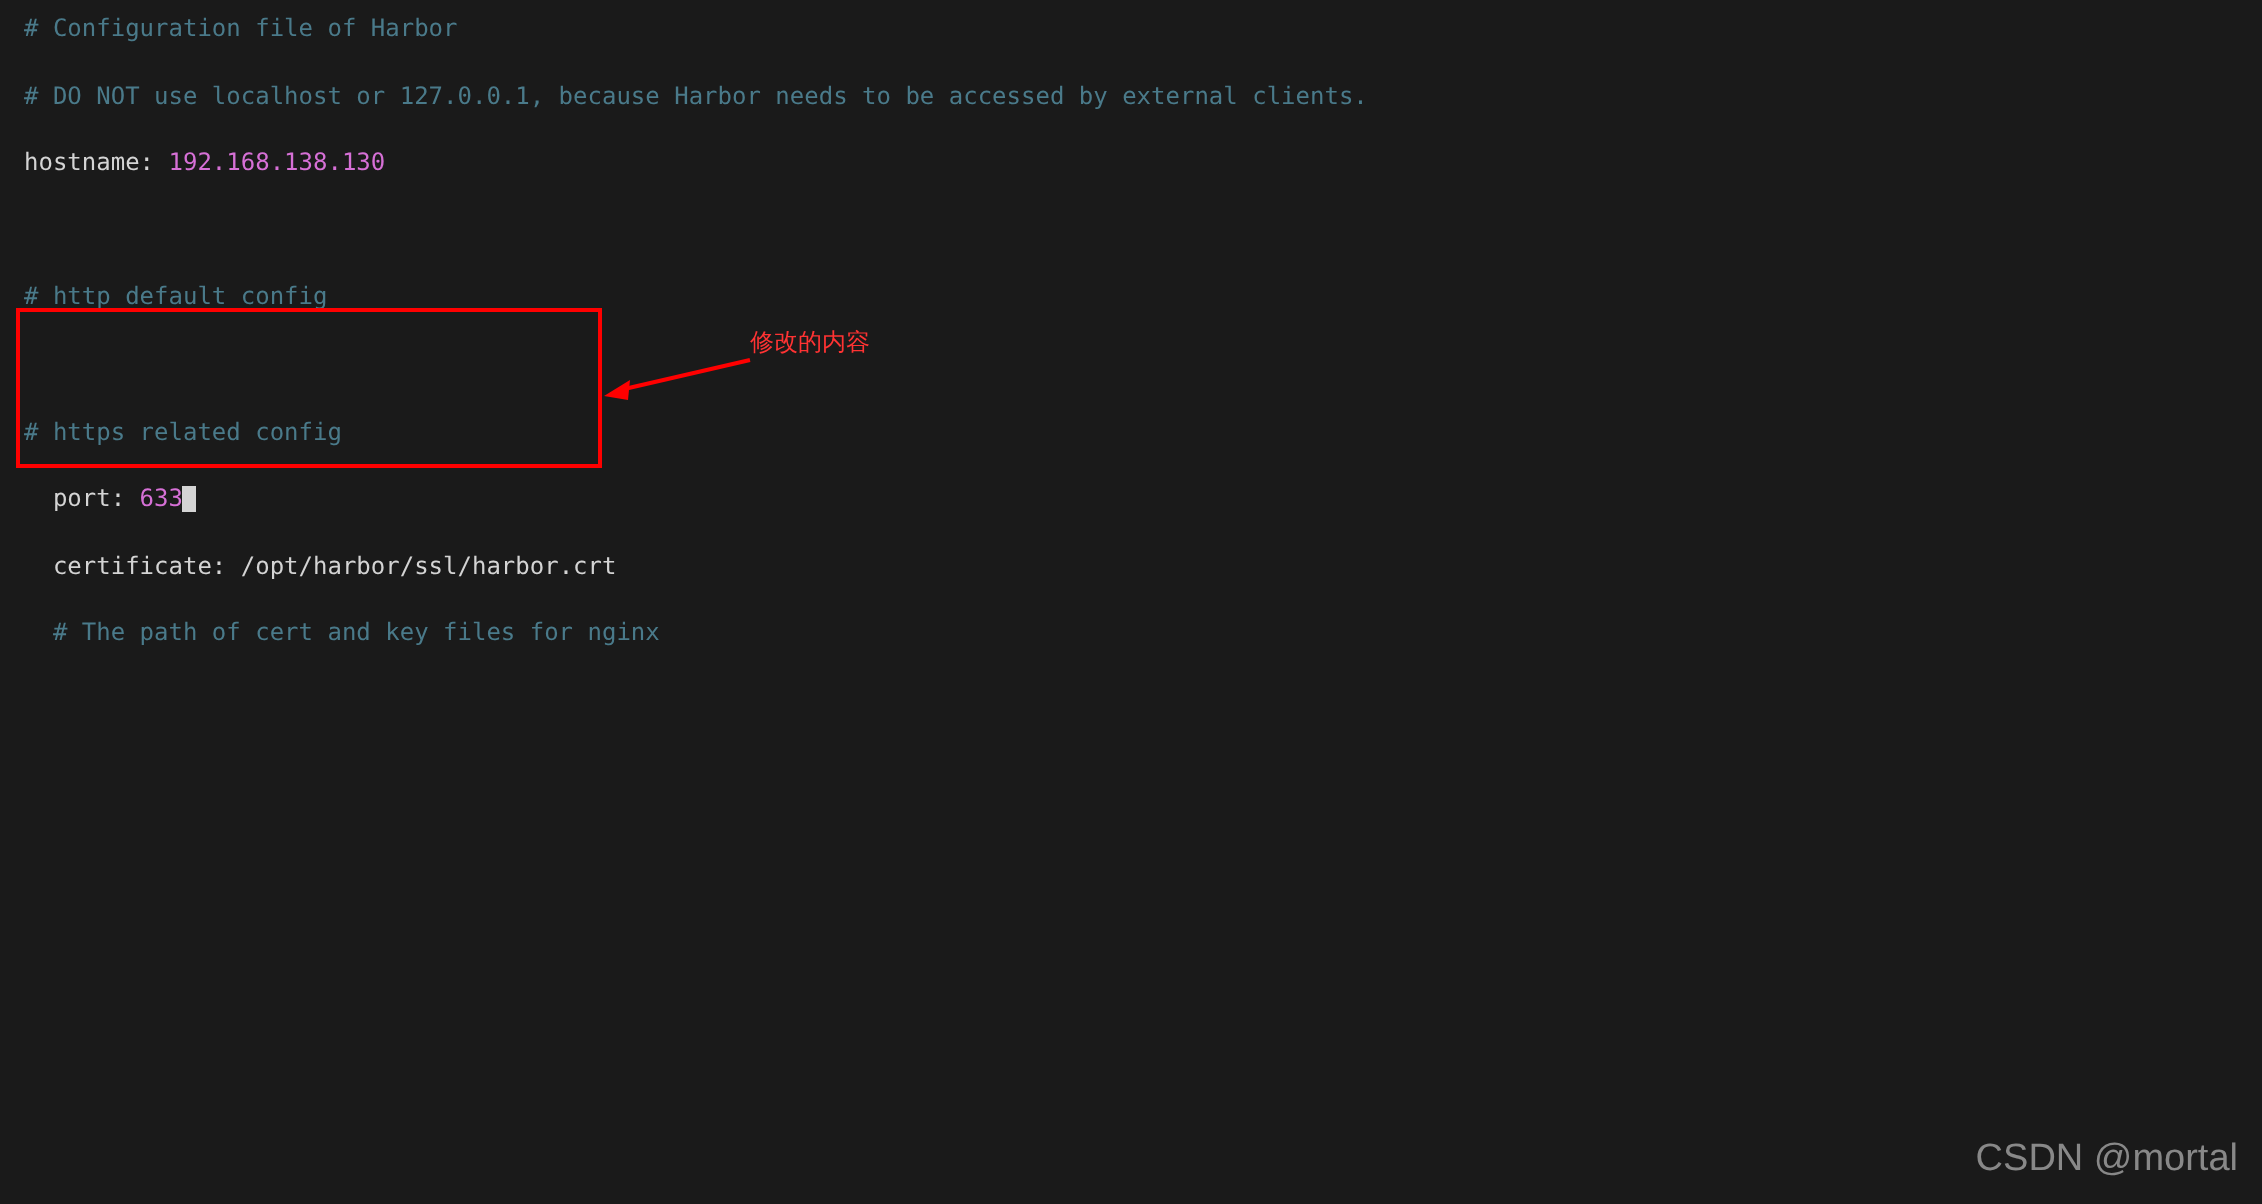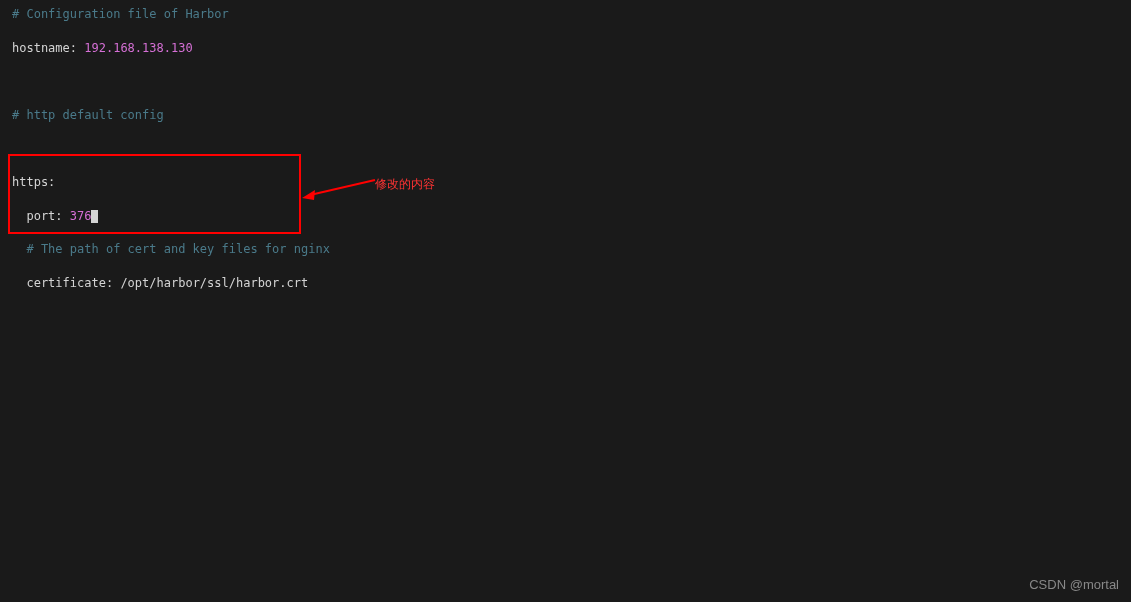--- a/index.html
+++ b/index.html
@@ -64,38 +64,39 @@
       display: inline-block;
       width: 7px;
       height: 13px;
       vertical-align: middle;
     }
     .watermark {
       position: absolute;
       bottom: 8px;
       right: 12px;
       color: #888;
-      font-size: 13px;
+      font-size: 19px;
       font-family: Arial, sans-serif;
       z-index: 20;
       margin-left: 36px;
     }
   </style>
 </head>
 <body>
 
 <pre><div class="line"><span class="comment"># Configuration file of Harbor</span></div>
+<div class="line"><span class="comment"># DO NOT use localhost or 127.0.0.1, because Harbor needs to be accessed by external clients.</span></div>
 <div class="line"><span class="key">hostname:</span><span class="value-pink"> 192.168.138.130</span></div>
 <div class="line"> </div>
 <div class="line"><span class="comment"># http default config</span></div>
 <div class="line"> </div>
-<div class="line"><span class="key">https:</span></div>
-<div class="line"><span class="key">  port:</span><span class="value-pink"> 376</span><span class="cursor"></span></div>
+<div class="line"><span class="comment"># https related config</span></div>
+<div class="line"><span class="key">  port:</span><span class="value-pink"> 633</span><span class="cursor"></span></div>
+<div class="line"><span class="key">  certificate:</span><span class="value-white"> /opt/harbor/ssl/harbor.crt</span></div>
 <div class="line"><span class="comment">  # The path of cert and key files for nginx</span></div>
-<div class="line"><span class="key">  certificate:</span><span class="value-white"> /opt/harbor/ssl/harbor.crt</span></div>
 <div class="line"> </div>
 
 
 
 
 
 
 
 
 
@@ -120,15 +121,15 @@
 
 </pre>
 
 <div class="highlight-box box1"></div>
 
 <svg class="arrow" style="left:300px;top:170px;width:80px;height:30px;">
   <line x1="75" y1="10" x2="10" y2="25" stroke="#ff0000" stroke-width="2"></line>
   <polygon points="2,28 15,20 14,30" fill="#ff0000"></polygon>
 </svg>
 
-<div class="annotation" style="left:375px;top:177px;">修改的内容</div>
+<div class="annotation" style="left:375px;top:164px;">修改的内容</div>
 
 <div class="watermark">CSDN @mortal</div>
 
 </body></html>

